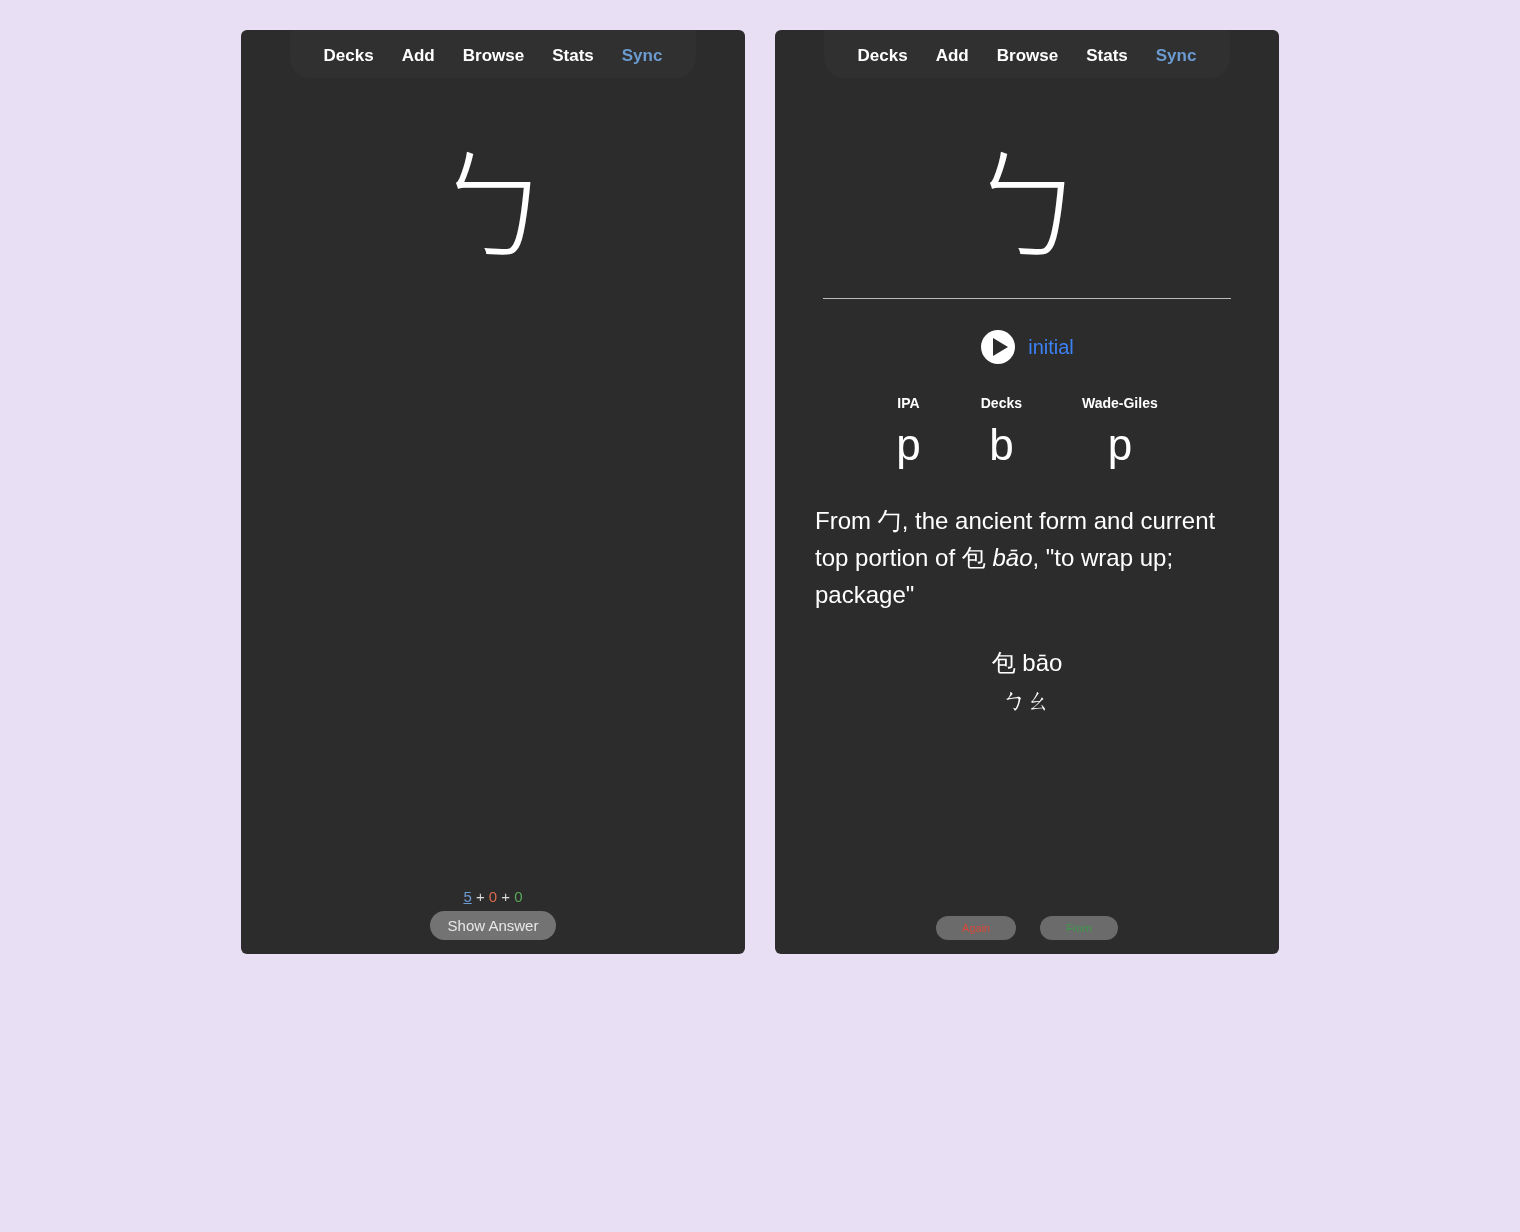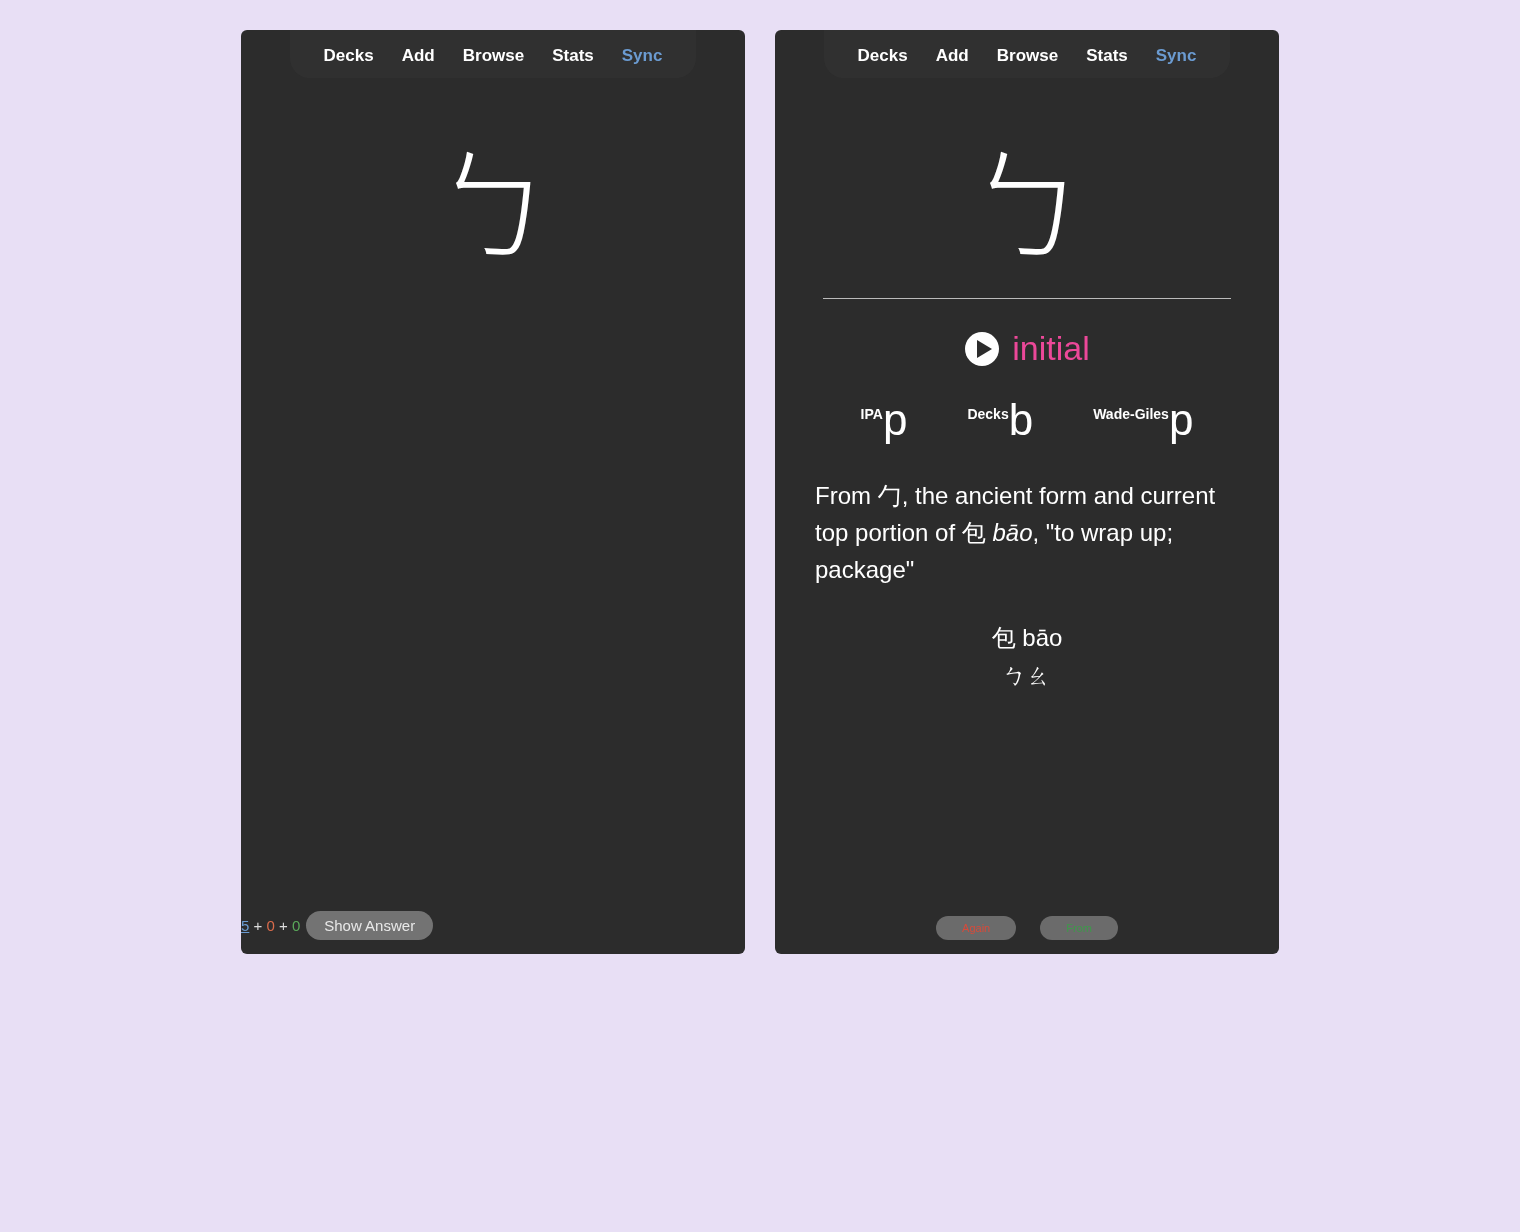--- a/index.html
+++ b/index.html
@@ -69,31 +69,31 @@
       align-items: center;
       gap: 12px;
       margin-bottom: 30px;
     }
     .play-icon {
       width: 36px;
       height: 36px;
       cursor: pointer;
     }
     .play-label {
-      font-size: 34px;
-      color: #ec4899;
+      font-size: 20px;
+      color: #3b82f6;
     }
     .phonetic-table {
       display: flex;
       gap: 60px;
       margin-bottom: 35px;
     }
     .phonetic-col {
       display: flex;
-      flex-direction: row;
+      flex-direction: column;
       align-items: center;
     }
     .phonetic-header {
       font-size: 14px;
       font-weight: 700;
       color: #fff;
       margin-bottom: 12px;
     }
     .phonetic-value {
       font-size: 44px;
@@ -110,21 +110,21 @@
     .etymology .italic { font-style: italic; }
     .example {
       font-size: 24px;
       color: #fff;
       text-align: center;
       line-height: 1.6;
     }
     .bottom-bar {
       padding: 8px 0 14px 0;
       display: flex;
-      flex-direction: row;
+      flex-direction: column;
       align-items: center;
       gap: 6px;
     }
     .counts {
       font-size: 15px;
       color: #fff;
     }
     .count-new { color: #6b9bd1; text-decoration: underline; }
     .plus-sep { color: #ddd; }
     .count-learn { color: #d96b4b; }

